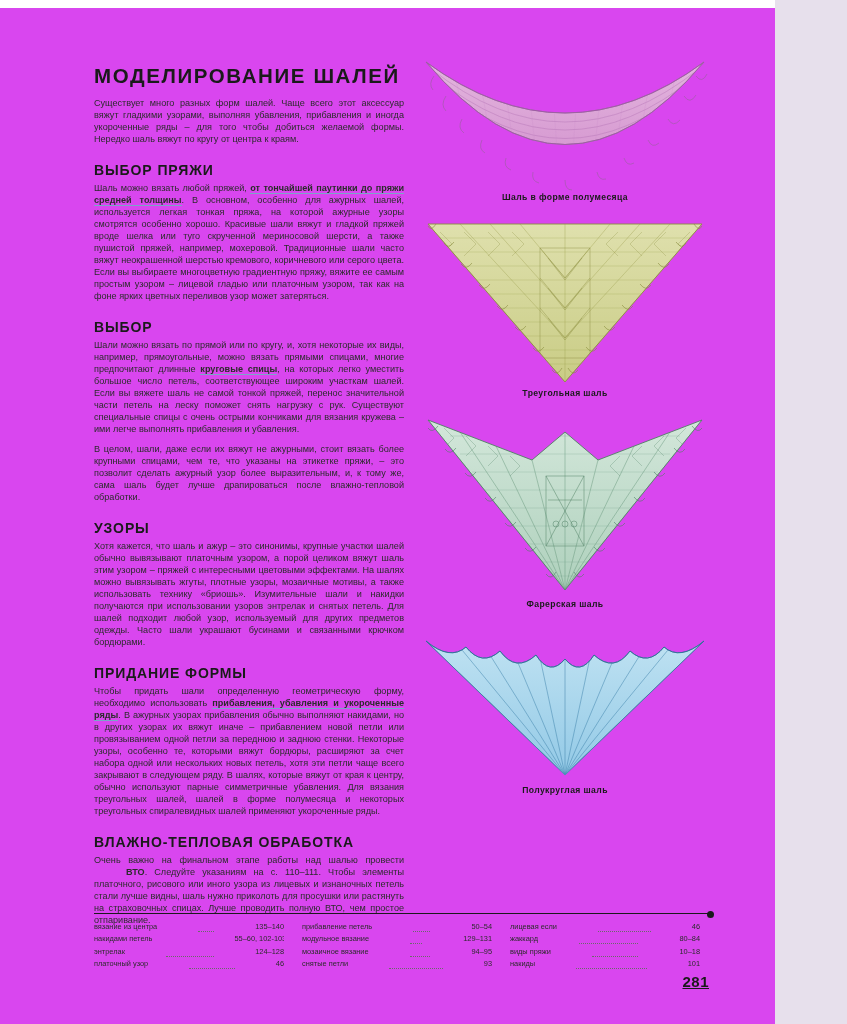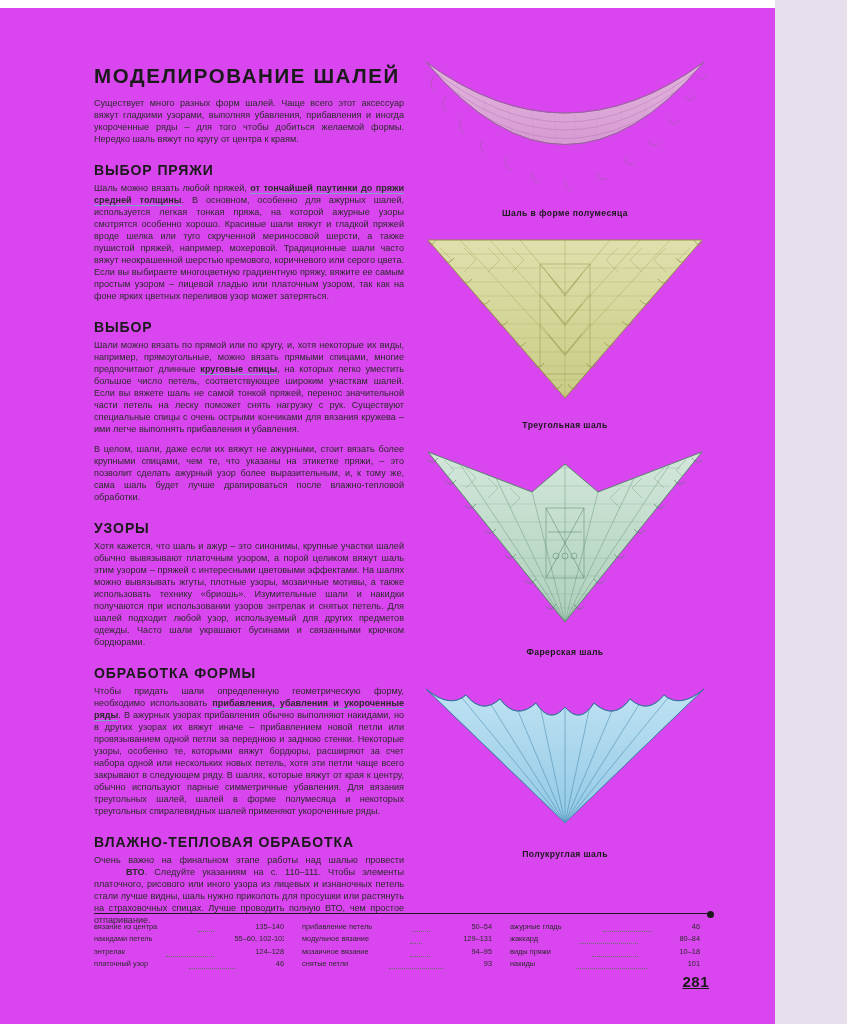--- a/index.html
+++ b/index.html
@@ -59,21 +59,21 @@
   .col-figs {
     position:absolute;
     left:420px; top:44px; width:290px;
   }
   .fig { position:relative; margin-bottom:16px; }
   .fig-caption {
     text-align:center;
     font-size:8.6px;
     font-weight:bold;
     letter-spacing:0.4px;
-    margin-top:16px;
+    margin-top:0;
     color:#1a1a1a;
   }
   .fig svg { display:block; margin:0 auto; }
 
   
   .rule {
     position:absolute; left:94px; top:905px; width:616px; height:0;
     border-top:1px solid #1a1a1a;
   }
   .rule:after {
@@ -118,21 +118,21 @@
       <h2 class="section">ВЫБОР ПРЯЖИ</h2>
       <p class="body">Шаль можно вязать любой пряжей, <span class="hl">от тончайшей паутинки до пряжи средней толщины</span>. В основном, особенно для ажурных шалей, используется легкая тонкая пряжа, на которой ажурные узоры смотрятся особенно хорошо. Красивые шали вяжут и гладкой пряжей вроде шелка или туго скрученной мериносовой шерсти, а также пушистой пряжей, например, мохеровой. Традиционные шали часто вяжут неокрашенной шерстью кремового, коричневого или серого цвета. Если вы выбираете многоцветную градиентную пряжу, вяжите ее самым простым узором – лицевой гладью или платочным узором, так как на фоне ярких цветных переливов узор может затеряться.</p>
 
       <h2 class="section">ВЫБОР</h2>
       <p class="body">Шали можно вязать по прямой или по кругу, и, хотя некоторые их виды, например, прямоугольные, можно вязать прямыми спицами, многие предпочитают длинные <span class="hl">круговые спицы</span>, на которых легко уместить большое число петель, соответствующее широким участкам шалей. Если вы вяжете шаль не самой тонкой пряжей, перенос значительной части петель на леску поможет снять нагрузку с рук. Существуют специальные спицы с очень острыми кончиками для вязания кружева – ими легче выполнять прибавления и убавления.</p>
       <p class="body">В целом, шали, даже если их вяжут не ажурными, стоит вязать более крупными спицами, чем те, что указаны на этикетке пряжи, – это позволит сделать ажурный узор более выразительным, и, к тому же, сама шаль будет лучше драпироваться после влажно-тепловой обработки.</p>
 
       <h2 class="section">УЗОРЫ</h2>
       <p class="body">Хотя кажется, что шаль и ажур – это синонимы, крупные участки шалей обычно вывязывают платочным узором, а порой целиком вяжут шаль этим узором – пряжей с интересными цветовыми эффектами. На шалях можно вывязывать жгуты, плотные узоры, мозаичные мотивы, а также использовать технику «бриошь». Изумительные шали и накидки получаются при использовании узоров энтрелак и снятых петель. Для шалей подходит любой узор, используемый для других предметов одежды. Часто шали украшают бусинами и связанными крючком бордюрами.</p>
 
-      <h2 class="section">ОБРАБОТКА ФОРМЫ</h2>
+      <h2 class="section">ПРИДАНИЕ ФОРМЫ</h2>
       <p class="body">Чтобы придать шали определенную геометрическую форму, необходимо использовать <span class="hl">прибавления, убавления и укороченные ряды</span>. В ажурных узорах прибавления обычно выполняют накидами, но в других узорах их вяжут иначе – прибавлением новой петли или провязыванием одной петли за переднюю и заднюю стенки. Некоторые узоры, особенно те, которыми вяжут бордюры, расширяют за счет набора одной или нескольких новых петель, хотя эти петли чаще всего закрывают в следующем ряду. В шалях, которые вяжут от края к центру, обычно используют парные симметричные убавления. Для вязания треугольных шалей, шалей в форме полумесяца и некоторых треугольных спиралевидных шалей применяют укороченные ряды.</p>
 
       <h2 class="section">ВЛАЖНО-ТЕПЛОВАЯ ОБРАБОТКА</h2>
       <p class="body">Очень важно на финальном этапе работы над шалью провести <span class="bold">ВТО</span>. Следуйте указаниям на с. 110–111. Чтобы элементы платочного, рисового или иного узора из лицевых и изнаночных петель стали лучше видны, шаль нужно приколоть для просушки или растянуть на страховочных спицах. Лучше проводить полную ВТО, чем простое отпаривание.</p>
     </div>
 
     <div class="col-figs">
 
       <div class="fig">
         <svg width="290" height="140" viewBox="0 0 290 140">
@@ -426,21 +426,21 @@
         </div>
         <div class="idx-row">
           <span class="idx-label">снятые петли</span>
           <span class="idx-dots"></span>
           <span class="idx-page">93</span>
         </div>
       </div>
 
       <div class="index-col">
         <div class="idx-row">
-          <span class="idx-label">ажурные гладь</span>
+          <span class="idx-label">лицевая если</span>
           <span class="idx-dots"></span>
           <span class="idx-page">46</span>
         </div>
         <div class="idx-row">
           <span class="idx-label">жаккард</span>
           <span class="idx-dots"></span>
           <span class="idx-page">80–84</span>
         </div>
         <div class="idx-row">
           <span class="idx-label">виды пряжи</span>

